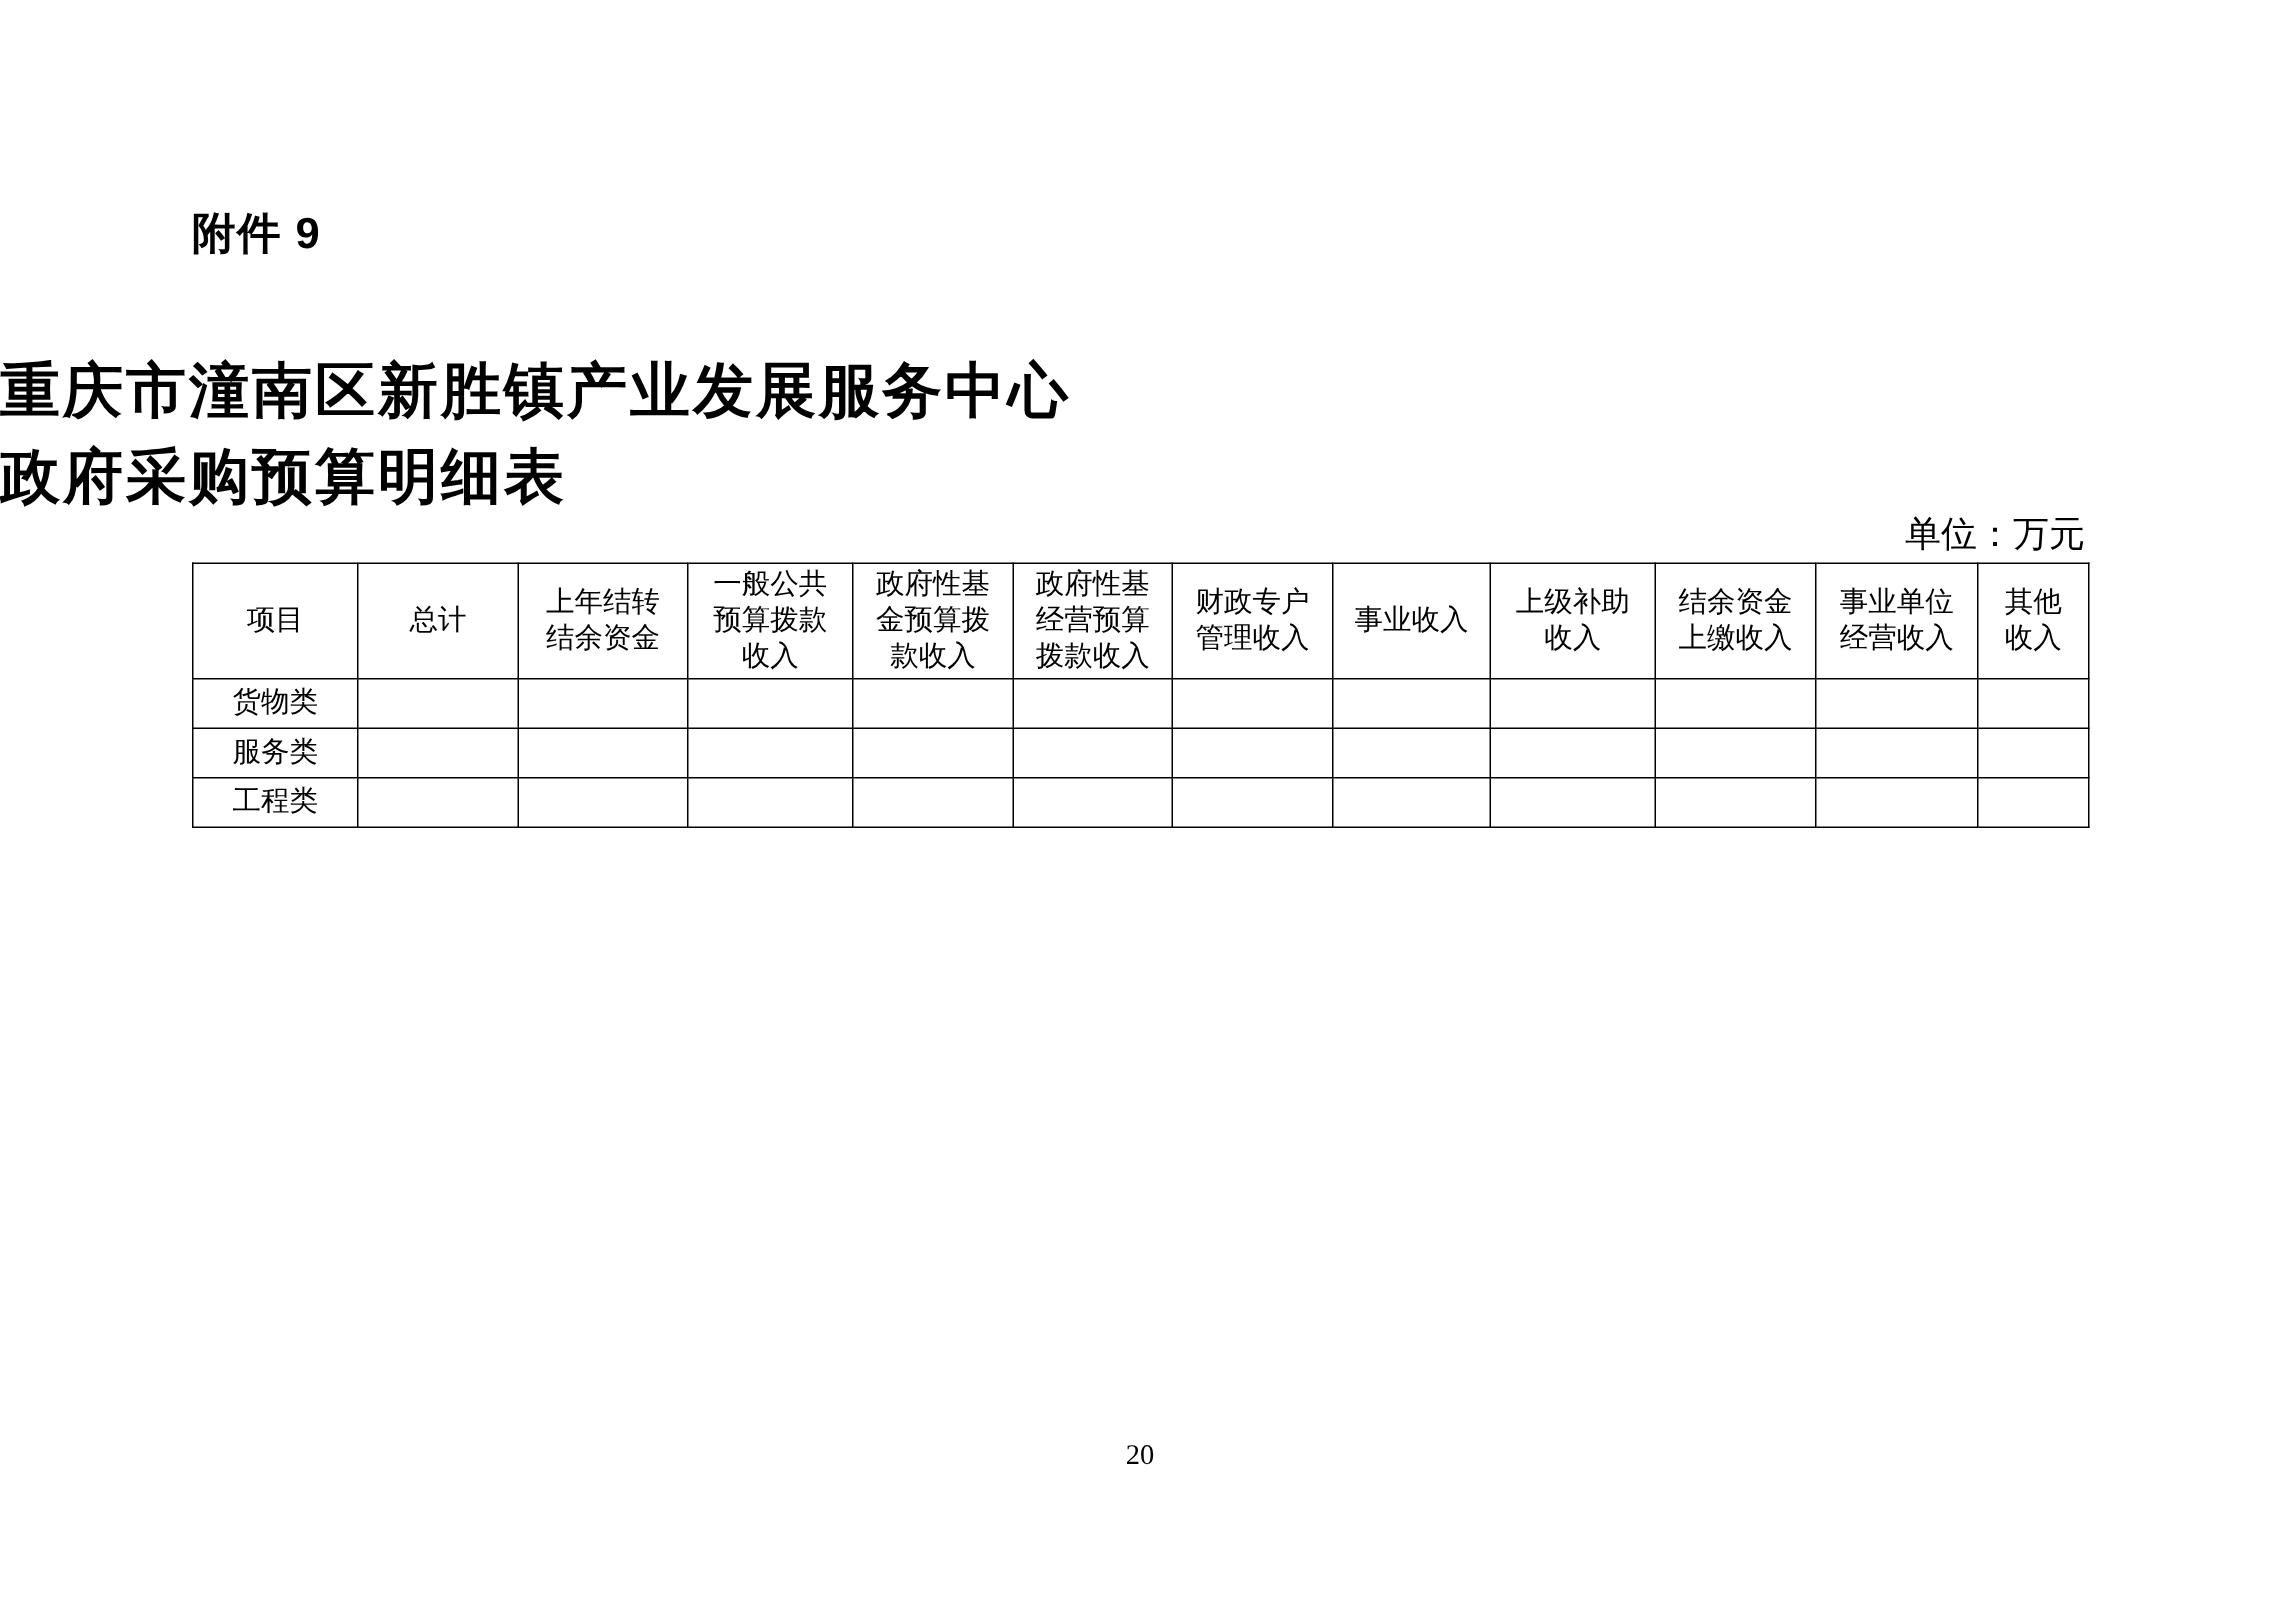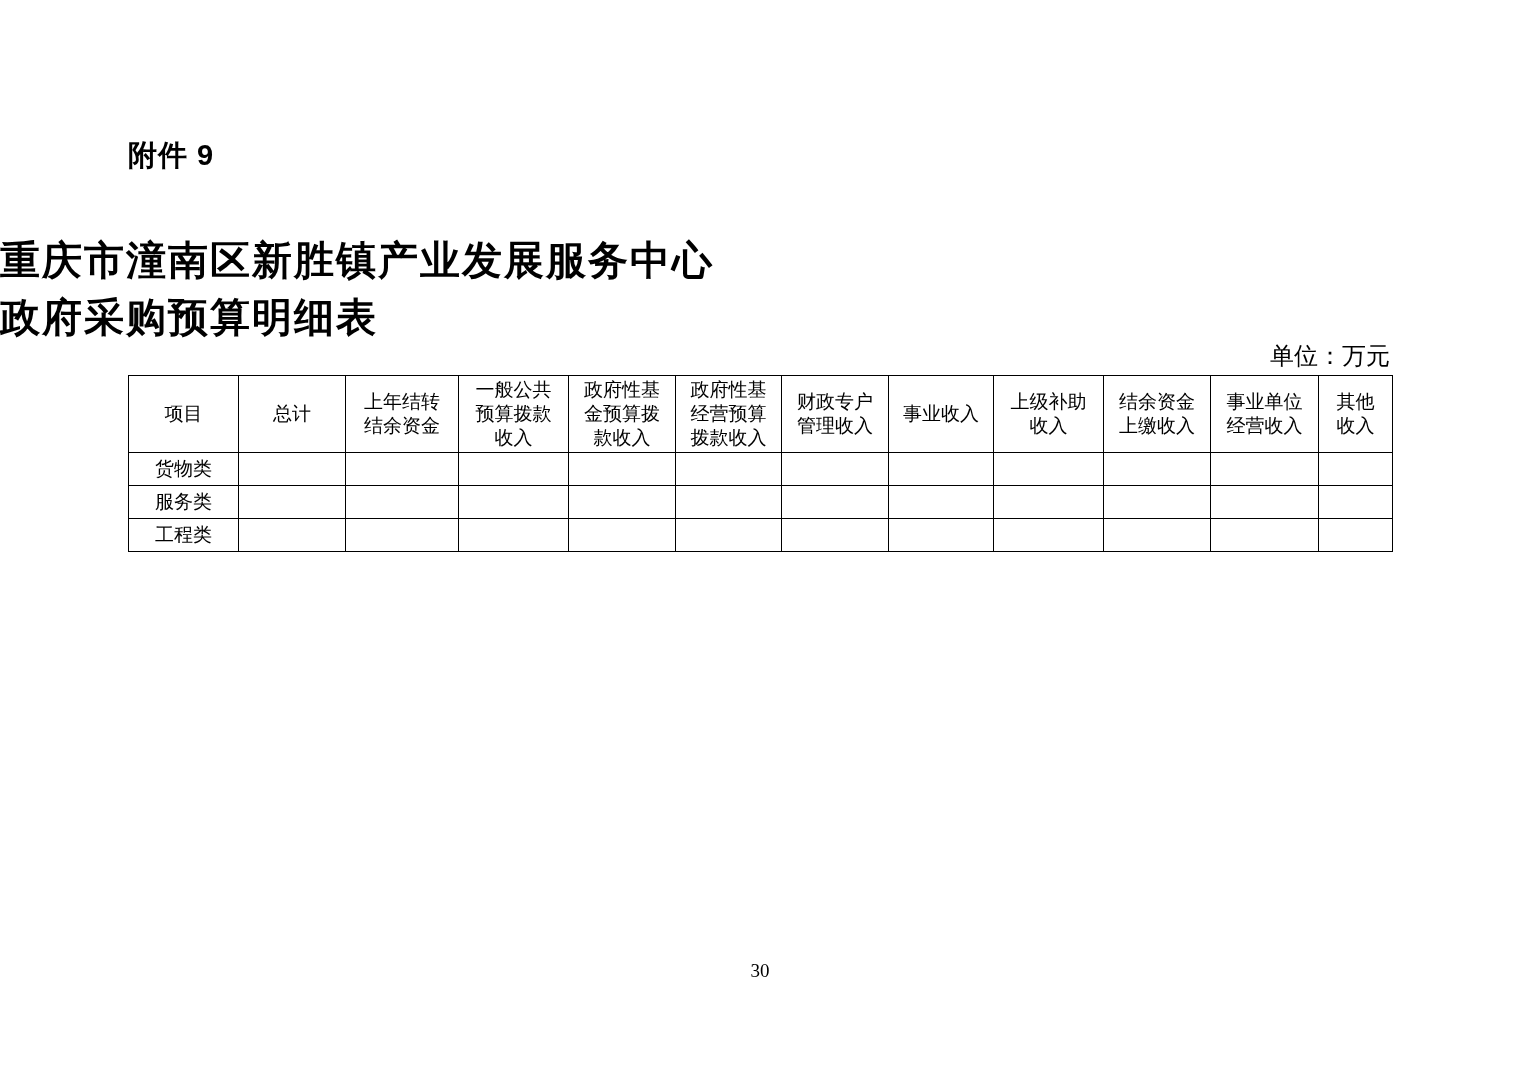--- a/index.html
+++ b/index.html
@@ -171,15 +171,15 @@
         <td></td>
         <td></td>
         <td></td>
         <td></td>
         <td></td>
         <td></td>
       </tr>
     </tbody>
   </table>
 
-  <div class="page-number">30</div>
+  <div class="page-number">20</div>
 
 </div>
 
 </body></html>

